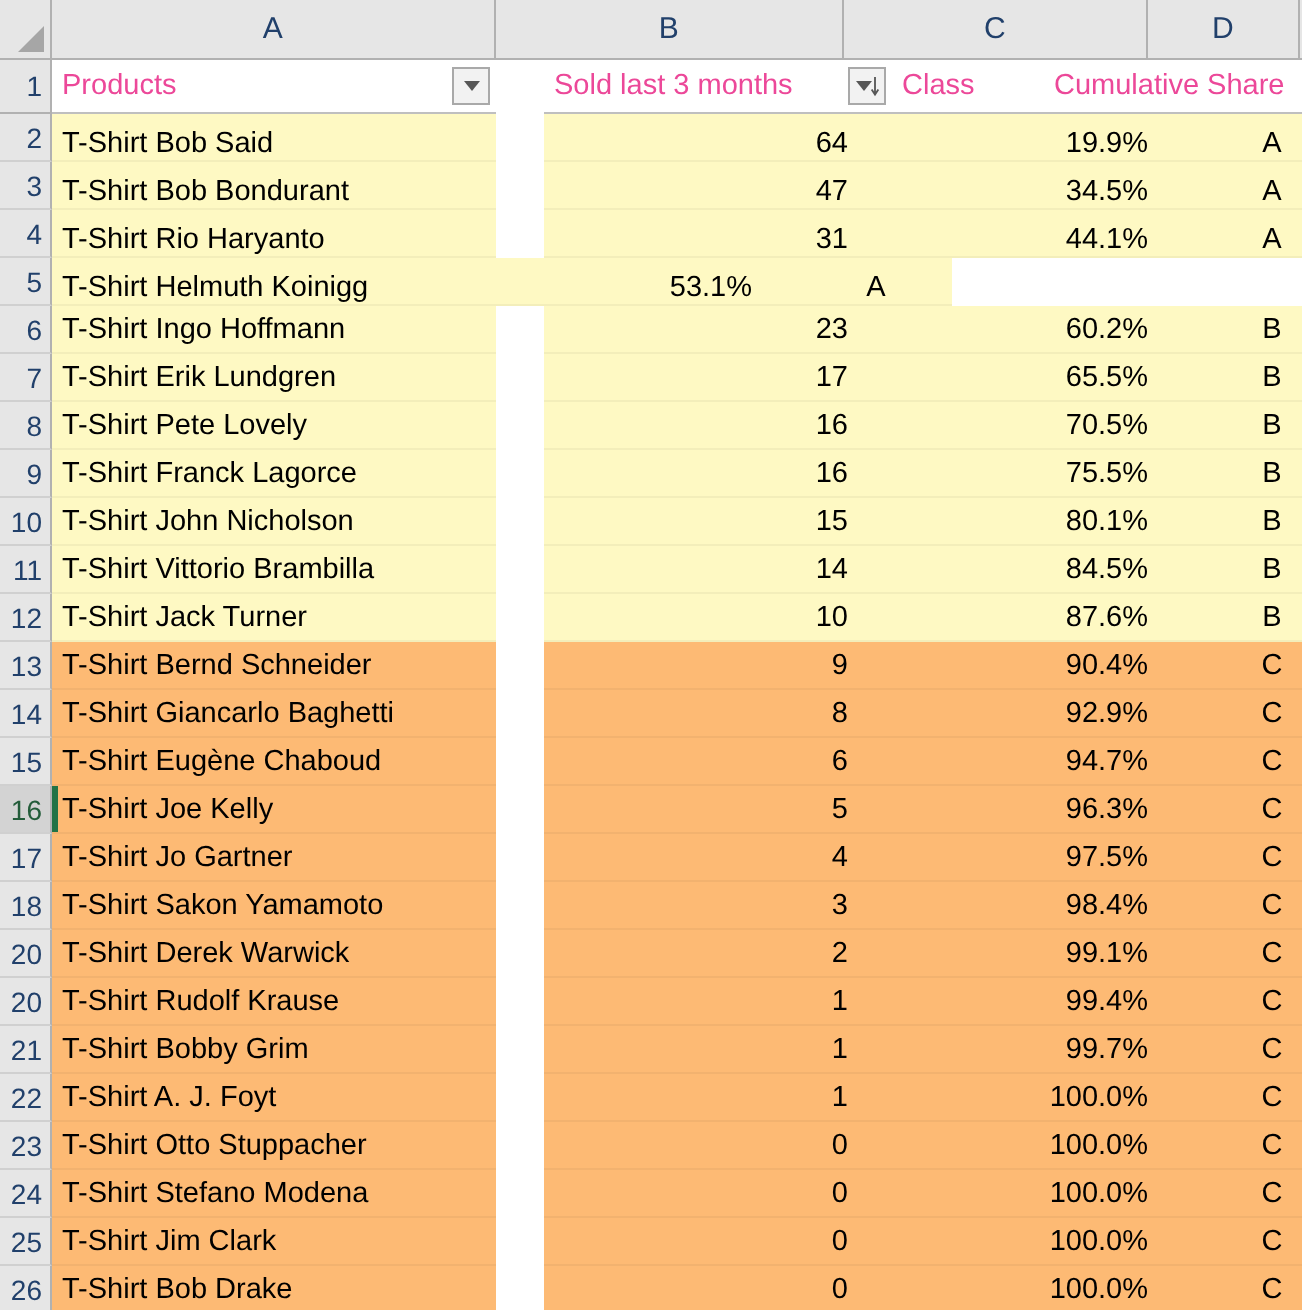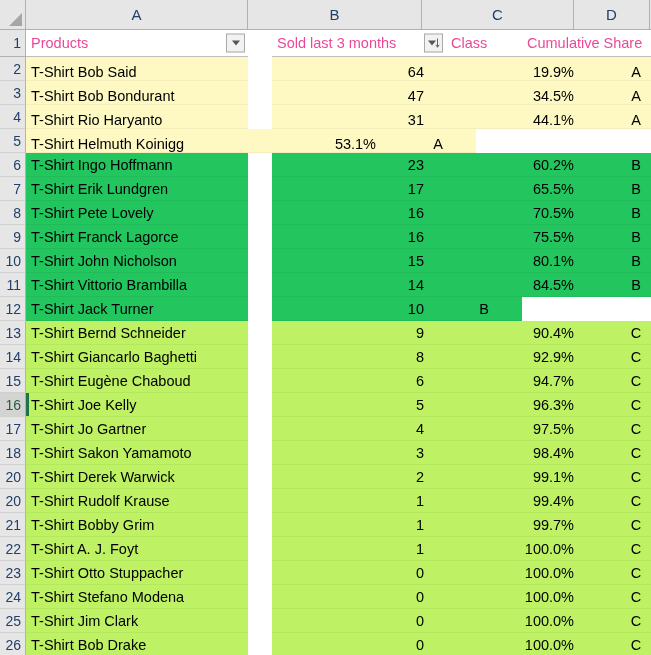--- a/index.html
+++ b/index.html
@@ -149,22 +149,22 @@
   .filter-btn.sorted .sortmark {
     position: absolute;
     right: 2px;
     top: 2px;
     width: 5px;
     height: 14px;
   }
 
   
   .band-a .cell { background: #fef9c3; align-items: flex-end; }
-  .band-b .cell { background: #22c55e; }
-  .band-c .cell { background: #bef264; }
+  .band-b .cell { background: #fef9c3; }
+  .band-c .cell { background: #fdba74; }
 
   .band-a .cell, .band-b .cell, .band-c .cell {
     border-bottom: 1px solid rgba(0,0,0,0.045);
   }
 
   
   .cell.a.active-cell {
     position: relative;
   }
   .cell.a.active-cell::before {
@@ -365,20 +365,23 @@
         </div>
       </div>
       <div class="row band-b">
         <div class="row-head">12</div>
         <div class="cell a">
           <span>T-Shirt Jack Turner</span>
         </div>
         <div class="cell b">
           <span>10</span>
         </div>
+        <div class="cell c">
+          <span>87.6%</span>
+        </div>
         <div class="cell d">
           <span>B</span>
         </div>
       </div>
       <div class="row band-c">
         <div class="row-head">13</div>
         <div class="cell a">
           <span>T-Shirt Bernd Schneider</span>
         </div>
         <div class="cell b">

